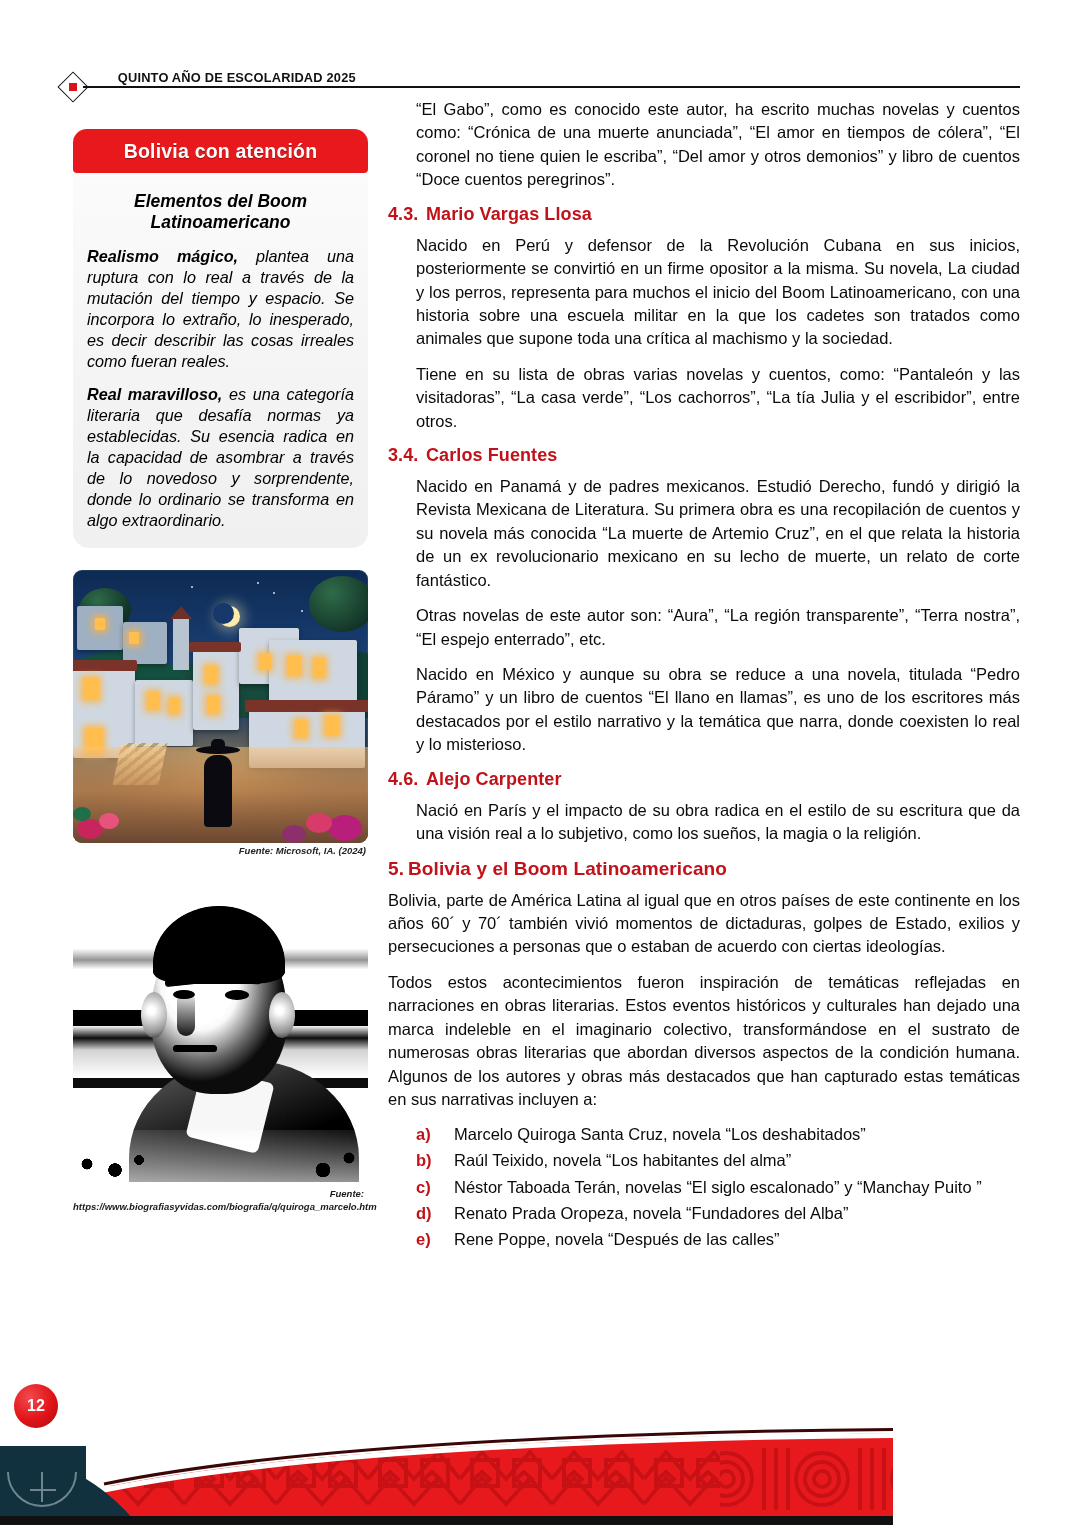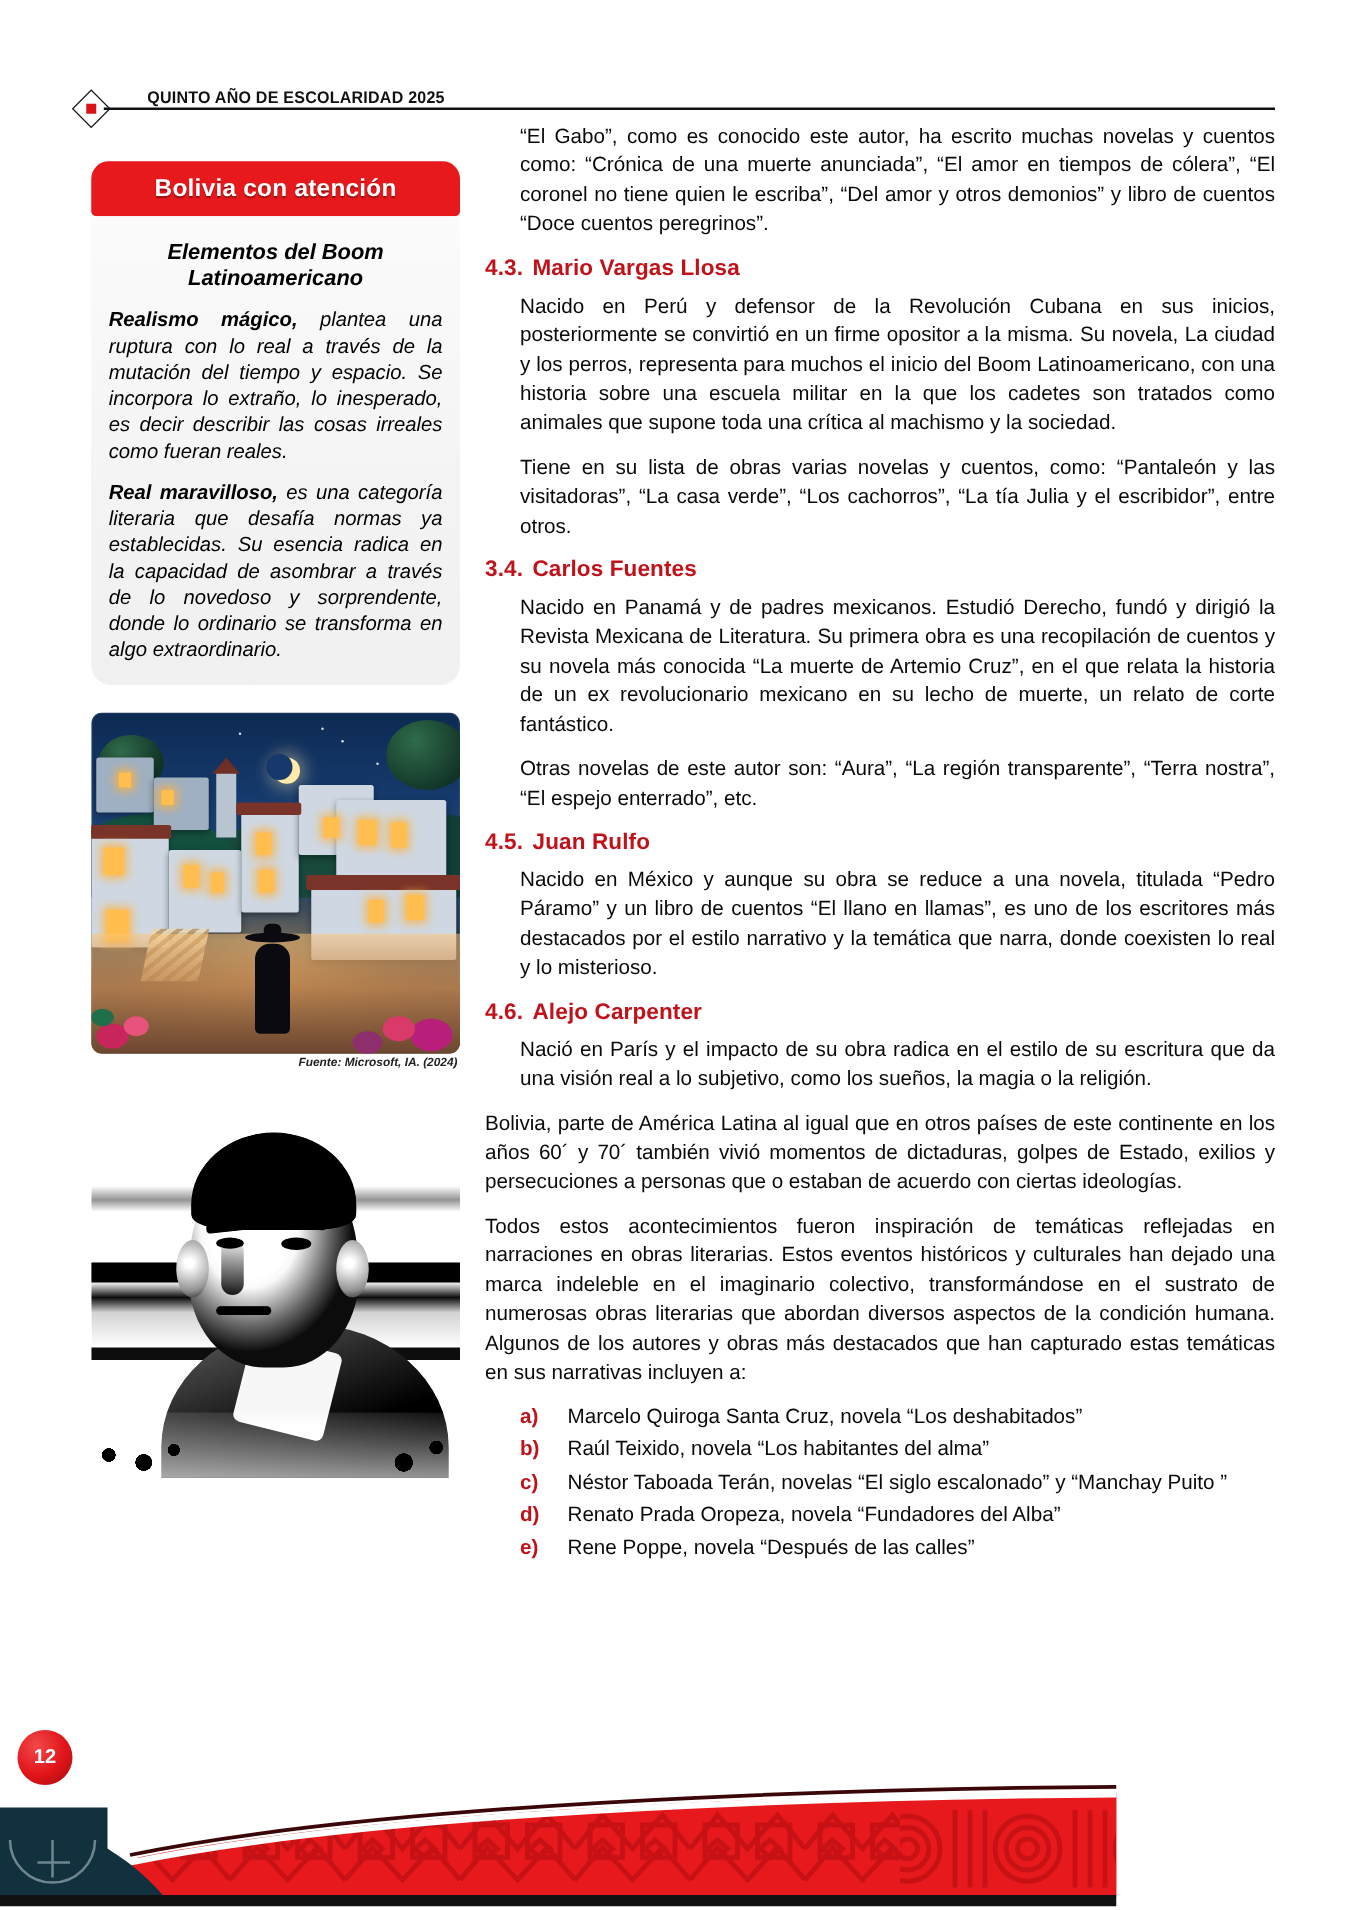--- a/index.html
+++ b/index.html
@@ -530,42 +530,43 @@
       <div class="ear" style="left:68px;"></div>
       <div class="ear" style="left:196px;"></div>
       <div class="brow" style="left:92px;  top:96px;  width:40px; height:7px; transform:rotate(-6deg);"></div>
       <div class="brow" style="left:146px; top:94px;  width:42px; height:7px; transform:rotate(4deg);"></div>
       <div class="eye" style="left:100px; top:108px; width:22px; height:9px;"></div>
       <div class="eye" style="left:152px; top:108px; width:24px; height:10px;"></div>
       <div class="nose"></div>
       <div class="mouth"></div>
       <div class="crowd"></div>
     </div>
+    <div class="photo-source">Fuente: https://www.biografiasyvidas.com/biografia/q/quiroga_marcelo.htm</div>
   </div>
 
 </div>
 
 <div class="main">
 
   <p class="m-para first">“El Gabo”, como es conocido este autor, ha escrito muchas novelas y cuentos como: “Crónica de una muerte anunciada”, “El amor en tiempos de cólera”, “El coronel no tiene quien le escriba”, “Del amor y otros demonios” y libro de cuentos “Doce cuentos peregrinos”.</p>
 
   <h3 class="m-head"><span class="num">4.3.</span><span>Mario Vargas Llosa</span></h3>
   <p class="m-para">Nacido en Perú y defensor de la Revolución Cubana en sus inicios, posteriormente se convirtió en un firme opositor a la misma. Su novela, La ciudad y los perros, representa para muchos el inicio del Boom Latinoamericano, con una historia sobre una escuela militar en la que los cadetes son tratados como animales que supone toda una crítica al machismo y la sociedad.</p>
   <p class="m-para">Tiene en su lista de obras varias novelas y cuentos, como: “Pantaleón y las visitadoras”, “La casa verde”, “Los cachorros”, “La tía Julia y el escribidor”, entre otros.</p>
 
   <h3 class="m-head"><span class="num">3.4.</span><span>Carlos Fuentes</span></h3>
   <p class="m-para">Nacido en Panamá y de padres mexicanos. Estudió Derecho, fundó y dirigió la Revista Mexicana de Literatura. Su primera obra es una recopilación de cuentos y su novela más conocida “La muerte de Artemio Cruz”, en el que relata la historia de un ex revolucionario mexicano en su lecho de muerte, un relato de corte fantástico.</p>
   <p class="m-para">Otras novelas de este autor son: “Aura”, “La región transparente”, “Terra nostra”, “El espejo enterrado”, etc.</p>
 
-  <h3 class="m-head"><span class="num">4.5.</span><span>Juan Rulfo</span></h3>
   <p class="m-para">Nacido en México y aunque su obra se reduce a una novela, titulada “Pedro Páramo” y un libro de cuentos “El llano en llamas”, es uno de los escritores más destacados por el estilo narrativo y la temática que narra, donde coexisten lo real y lo misterioso.</p>
 
   <h3 class="m-head"><span class="num">4.6.</span><span>Alejo Carpenter</span></h3>
   <p class="m-para">Nació en París y el impacto de su obra radica en el estilo de su escritura que da una visión real a lo subjetivo, como los sueños, la magia o la religión.</p>
 
+  <h2 class="m-head level1"><span class="num">5.</span><span>Bolivia y el Boom Latinoamericano</span></h2>
   <p class="m-para flush">Bolivia, parte de América Latina al igual que en otros países de este continente en los años 60´ y 70´ también vivió momentos de dictaduras, golpes de Estado, exilios y persecuciones a personas que o estaban de acuerdo con ciertas ideologías.</p>
   <p class="m-para flush">Todos estos acontecimientos fueron inspiración de temáticas reflejadas en narraciones en obras literarias. Estos eventos históricos y culturales han dejado una marca indeleble en el imaginario colectivo, transformándose en el sustrato de numerosas obras literarias que abordan diversos aspectos de la condición humana. Algunos de los autores y obras más destacados que han capturado estas temáticas en sus narrativas incluyen a:</p>
 
   <ul class="m-list">
     <li>
         <span class="marker">a)</span>
         <span class="itext">Marcelo Quiroga Santa Cruz, novela “Los deshabitados”</span>
       </li>
     <li>
         <span class="marker">b)</span>

